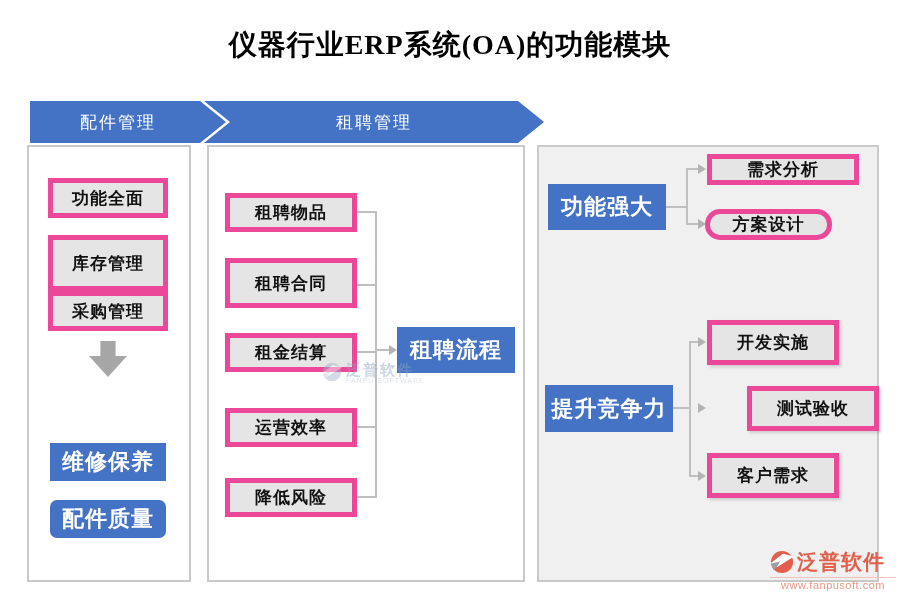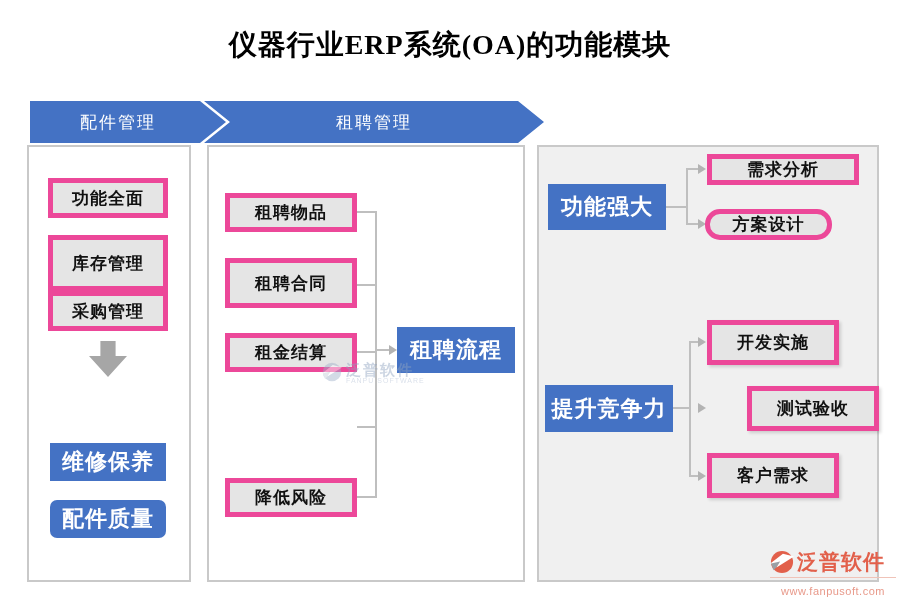--- a/index.html
+++ b/index.html
@@ -52,21 +52,21 @@
   .watermark { position:absolute; left:322px; top:362px; display:flex; align-items:flex-start;
                gap:4px; opacity:0.45; }
   .wm-txt  { font-size:15px; font-weight:bold; color:#8fa3c0; letter-spacing:2px; line-height:15px; }
   .wm-sub  { font-size:7px; color:#aebcd2; letter-spacing:1px; }
 
   
   .logo { position:absolute; left:770px; top:548px; width:126px; }
   .logo-row { display:flex; align-items:center; gap:3px; }
   .logo-text { font-size:21px; font-weight:bold; color:#e2604b; letter-spacing:1px;
                font-family:"Liberation Serif", serif; }
-  .logo-url { margin-top:1px; border-top:1px solid #f0c3b8; padding-top:7px;
+  .logo-url { margin-top:1px; border-top:1px solid #f0c3b8; padding-top:1px;
               font-size:11px; color:#e8998a; text-align:center; letter-spacing:0.5px; }
 </style>
 </head>
 <body>
 
 <div class="stage">
 
   <div class="title">仪器行业ERP系统(OA)的功能模块</div>
 
   <div class="chev first chev1">
@@ -85,20 +85,21 @@
   <div class="wbox" style="left:48px; top:291px; width:120px; height:40px;">采购管理</div>
 
   <div class="down-arrow"></div>
 
   <div class="bbox" style="left:50px; top:443px; width:116px; height:38px;">维修保养</div>
   <div class="bbox" style="left:50px; top:500px; width:116px; height:38px;border-radius:7px;">配件质量</div>
 
   <div class="wbox" style="left:225px; top:193px; width:132px; height:39px;">租聘物品</div>
   <div class="wbox" style="left:225px; top:258px; width:132px; height:50px;">租聘合同</div>
   <div class="wbox" style="left:225px; top:333px; width:132px; height:39px;">租金结算</div>
+  <div class="wbox" style="left:225px; top:408px; width:132px; height:39px;">运营效率</div>
   <div class="wbox" style="left:225px; top:478px; width:132px; height:39px;">降低风险</div>
 
   <div class="hline" style="left:357px; top:211px; width:20px;"></div>
   <div class="hline" style="left:357px; top:284px; width:20px;"></div>
   <div class="hline" style="left:357px; top:351px; width:20px;"></div>
   <div class="hline" style="left:357px; top:426px; width:20px;"></div>
   <div class="hline" style="left:357px; top:496px; width:20px;"></div>
   <div class="vline" style="left:375px; top:211px; height:287px;"></div>
   <div class="hline" style="left:377px; top:349px; width:13px;"></div>
   <div class="ah" style="left:389px; top:345px;"></div>

